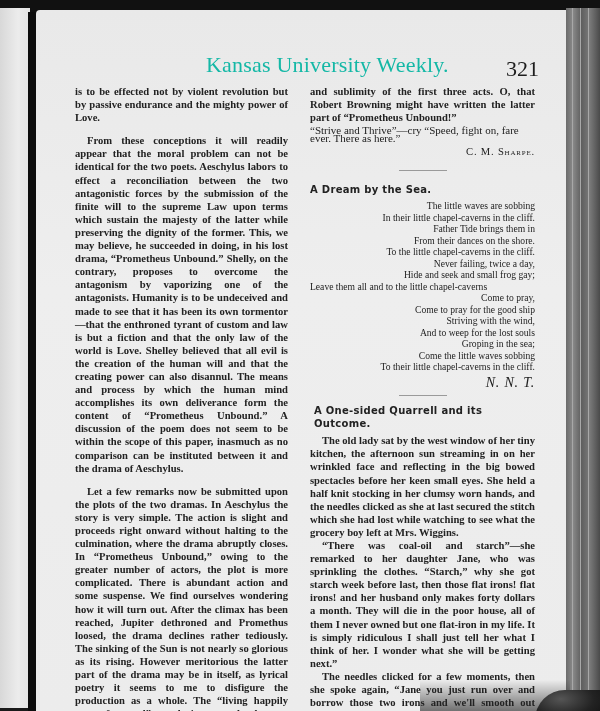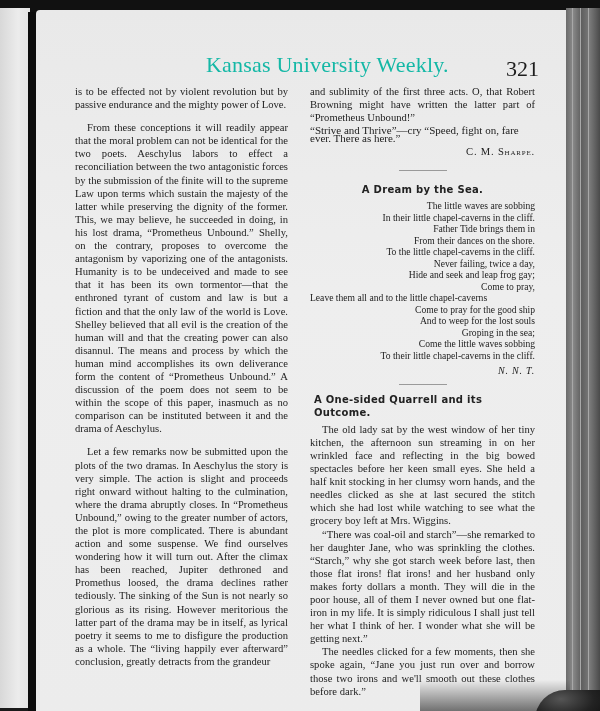--- a/index.html
+++ b/index.html
@@ -44,32 +44,32 @@
     position: absolute; left: 170px; top: 0; font-size: 22px; color: #14b8a6; letter-spacing: 0.2px;
   }
   .header .pageno {
     position: absolute; left: 470px; top: 4px; font-size: 22px; color: #1d1d1d;
   }
 
   .col { position: absolute; color: #222; font-size: 10.6px; line-height: 13.1px; }
   .col-left { left: 75px; top: 85px; width: 213px; }
   .col-right { left: 310px; top: 85px; width: 225px; }
 
-  .col p { margin: 0; text-align: justify; text-align-last: auto; }
+  .col p { margin: 0; text-align: justify; text-align-last: auto; font-weight: bold; }
   .col p.indent { text-indent: 12px; }
   .col .gap { height: 10px; }
 
   .epigraph { font-size: 11px; line-height: 8px; margin-top: 2px; }
   .sig { text-align: right; font-variant: small-caps; letter-spacing: 0.8px; margin-top: 3px; }
-  .sig.nnt { font-style: italic; font-variant: normal; font-size: 10px; }
+  .sig.nnt { font-style: italic; font-variant: normal; font-size: 14px; }
   .rule { width: 48px; height: 1px; background: #9a9a9a; margin: 12px auto 12px auto; }
   .rule.short { margin: 6px auto 8px auto; }
   .heading {
     font-family: "DejaVu Sans", "Liberation Sans", sans-serif; font-weight: bold;
-    text-align: center; font-size: 10px; letter-spacing: 0.3px; margin-bottom: 4px;
+    font-size: 10px; letter-spacing: 0.3px; margin-bottom: 4px;
   }
   .heading.left { text-align: left; padding-left: 4px; }
   .poem { font-size: 9.6px; line-height: 11.5px; }
   .poem .ln { white-space: nowrap; }
   .poem .ln.in1 { padding-left: 28px; text-align: right; }
   .poem .ln.in0 { padding-left: 12px; text-align: right; }
   .poem .ln.out { padding-left: 0px; }
 </style>
 </head>
 <body>
@@ -106,24 +106,25 @@
   <div class="rule"></div>
 
   <div class="heading">A Dream by the Sea.</div>
   <div class="poem" id="poem">
       <div class="ln in1">The little waves are sobbing</div>
       <div class="ln in0">In their little chapel-caverns in the cliff.</div>
       <div class="ln in1">Father Tide brings them in</div>
       <div class="ln in1">From their dances on the shore.</div>
       <div class="ln in0">To the little chapel-caverns in the cliff.</div>
       <div class="ln in1">Never failing, twice a day,</div>
-      <div class="ln in1">Hide and seek and leap frog gay;</div>
+      <div class="ln in1">Hide and seek and small frog gay;</div>
+      <div class="ln out">Leave them all and to the little chapel-caverns</div>
       <div class="ln in1">Come to pray,</div>
-      <div class="ln out">Leave them all and to the little chapel-caverns</div>
       <div class="ln in1">Come to pray for the good ship</div>
+      <div class="ln in1">Striving with the wind,</div>
       <div class="ln in1">And to weep for the lost souls</div>
       <div class="ln in1">Groping in the sea;</div>
       <div class="ln in1">Come the little waves sobbing</div>
       <div class="ln in0">To their little chapel-caverns in the cliff.</div>
     </div>
   <div class="sig nnt">N. N. T.</div>
   <div class="rule short"></div>
 
   <div class="heading left">A One-sided Quarrell and its Outcome.</div>
   <p class="indent">The old lady sat by the west window of her tiny kitchen, the afternoon sun streaming in on her wrinkled face and reflecting in the big bowed spectacles before her keen small eyes. She held a half knit stocking in her clumsy worn hands, and the needles clicked as she at last secured the stitch which she had lost while watching to see what the grocery boy left at Mrs. Wiggins.</p>

